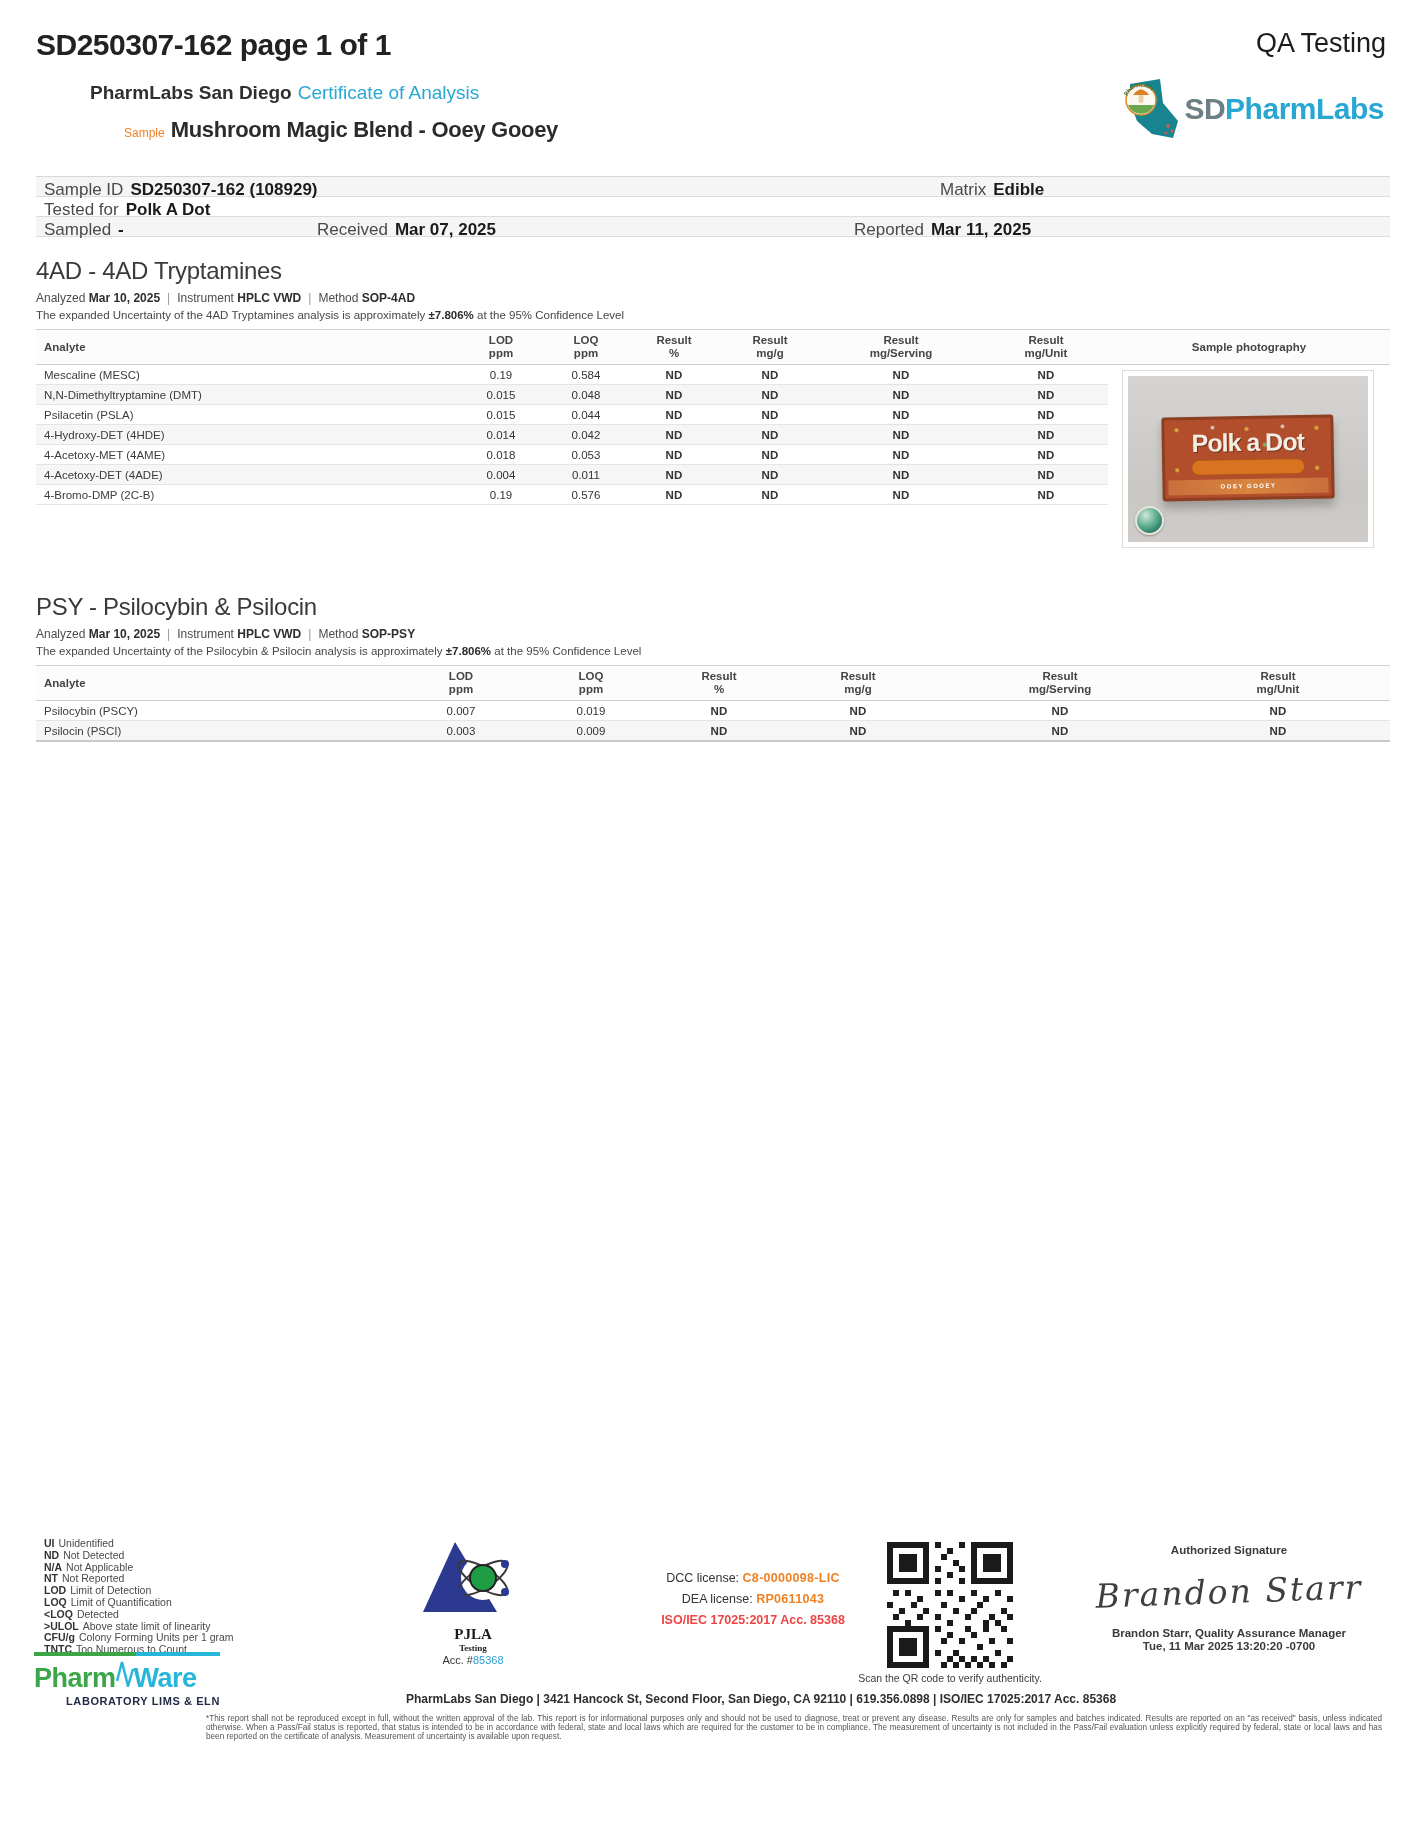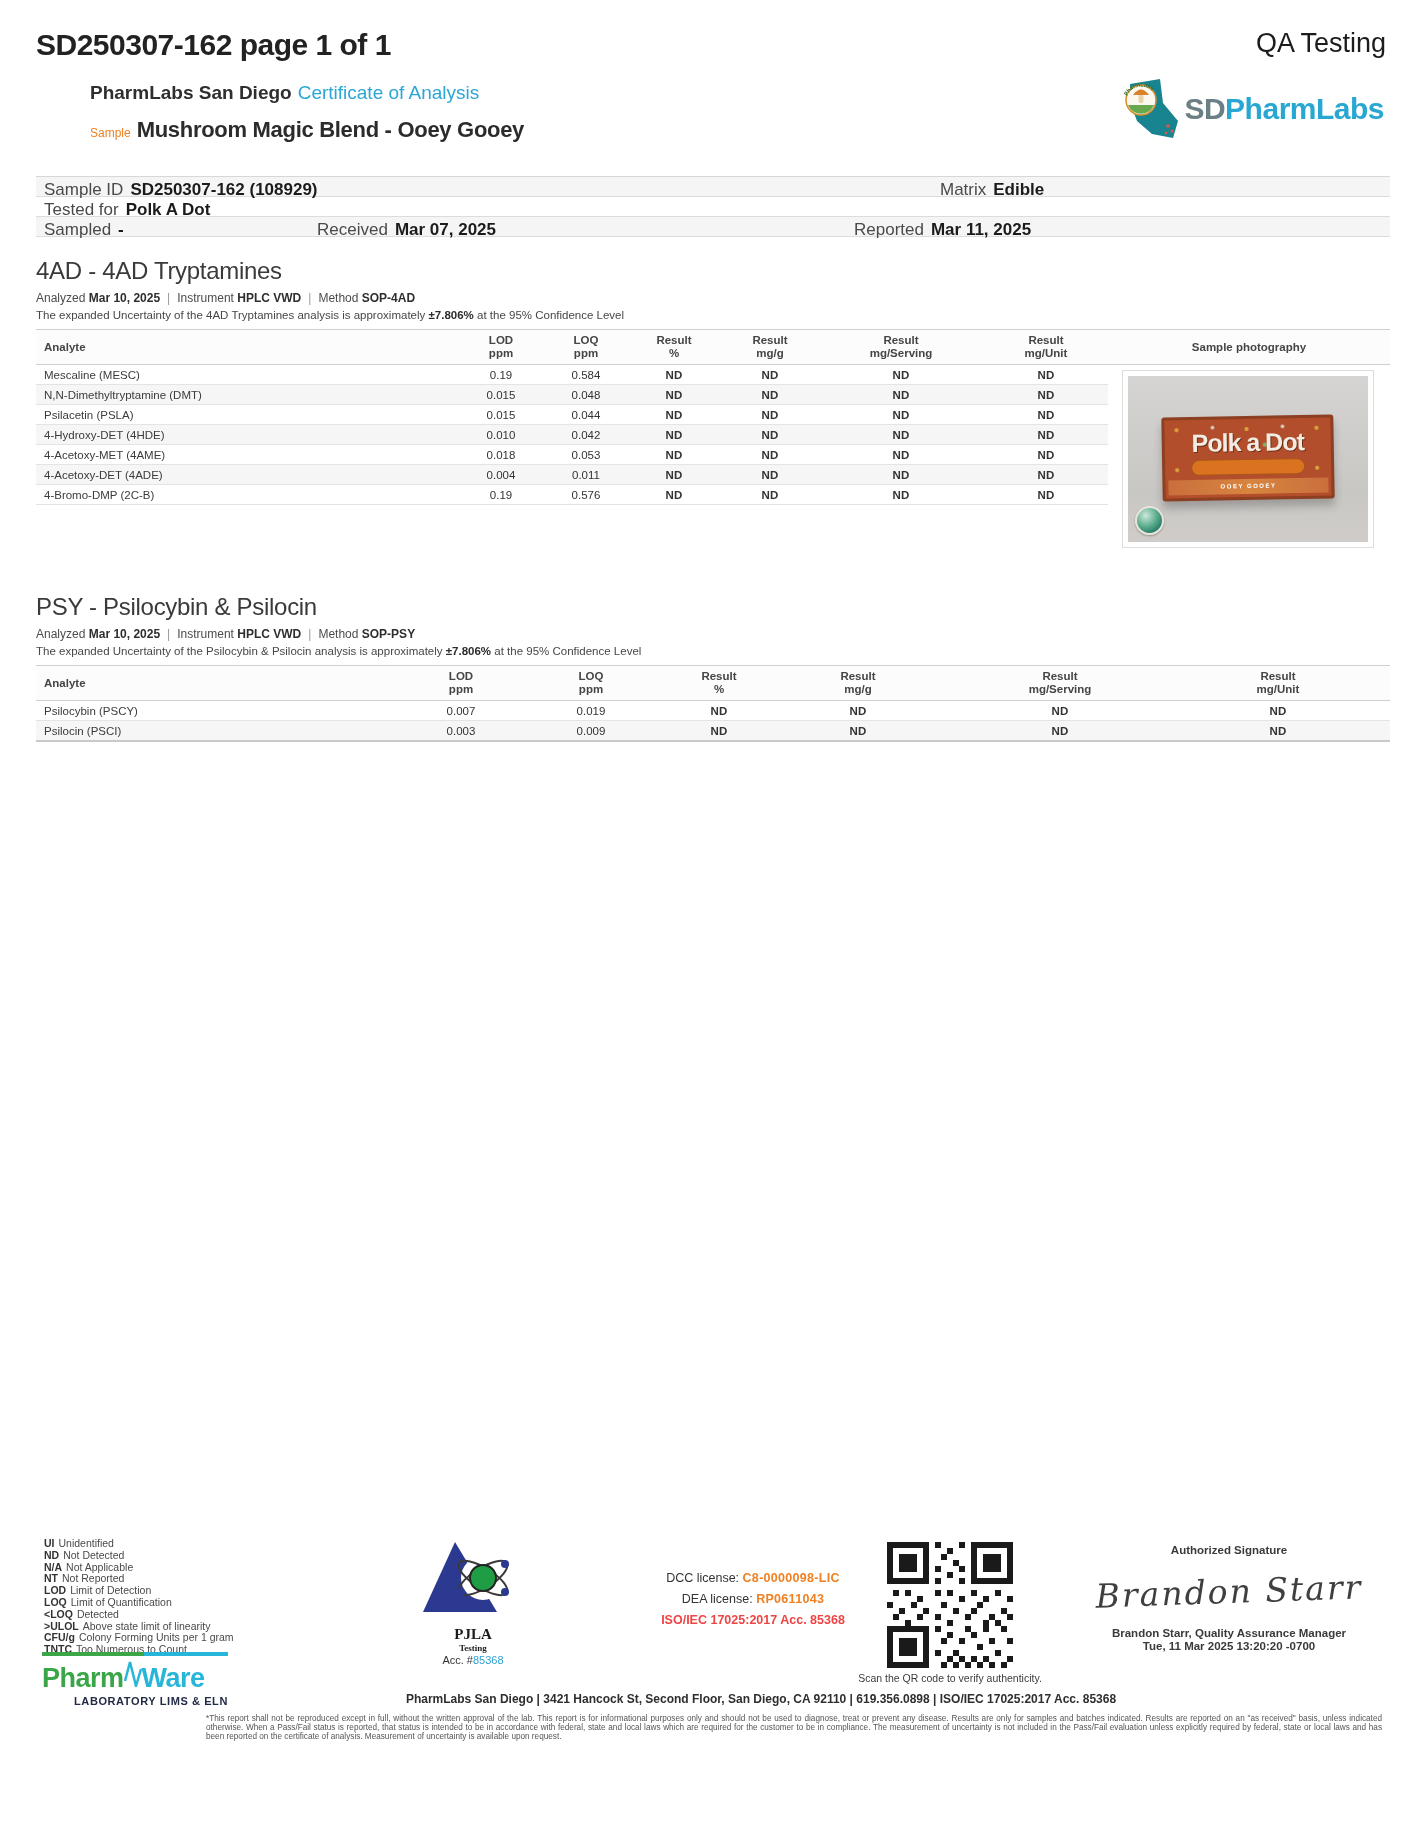--- a/index.html
+++ b/index.html
@@ -8,21 +8,21 @@
 
   
   .topbar{display:flex;justify-content:space-between;align-items:flex-start;}
   .doc-ref{font-size:30px;font-weight:700;color:#222;letter-spacing:-.5px;}
   .corner-label{font-size:27px;font-weight:500;color:#1c1c1c;padding-right:4px;}
 
   
   .header-row{position:relative;margin-top:20px;margin-left:54px;min-height:78px;}
   .lab-line{font-size:19px;font-weight:700;color:#2f2f2f;}
   .coa{color:#2ba7d6;font-weight:500;margin-left:6px;}
-  .sample-line{margin-top:13px;}
+  .sample-line{margin-top:13px;margin-left:34px;}
   .sample-tag{color:#f08122;font-size:12px;font-weight:500;margin-right:6px;}
   .sample-name{font-size:22px;font-weight:700;color:#2b2b2b;letter-spacing:-.3px;}
   .brand{position:absolute;right:6px;top:-6px;display:flex;align-items:center;}
   .wordmark{font-size:30px;font-weight:700;letter-spacing:-.5px;margin-left:4px;}
   .wordmark .sd{color:#6b7f86;}
   .wordmark .pl{color:#29a7d3;}
 
   
   .info-table{margin-top:16px;border-top:1px solid #d7d7d7;font-size:17px;}
   .info-row{position:relative;height:19px;border-bottom:1px solid #dcdcdc;}
@@ -77,21 +77,21 @@
   .qr-caption{position:absolute;left:793px;top:134px;width:242px;text-align:center;font-size:10.5px;color:#3c3c3c;}
   .sig{position:absolute;left:1007px;top:6px;width:372px;text-align:center;}
   .sig-heading{font-size:11.5px;font-weight:700;color:#3a3a3a;}
   .sig-script{font-family:"DejaVu Serif",serif;font-style:italic;font-size:33px;color:#3f3f3f;margin-top:16px;transform:rotate(-2deg);letter-spacing:2px;}
   .sig-name{font-size:11.5px;font-weight:700;color:#3a3a3a;margin-top:16px;}
   .sig-date{font-size:11.5px;font-weight:700;color:#3a3a3a;margin-top:1px;}
 
   .address-line{position:absolute;left:36px;top:1692px;width:1354px;text-align:center;padding-left:96px;box-sizing:border-box;font-size:12px;font-weight:700;color:#2e2e2e;}
   .disclaimer{position:absolute;left:206px;top:1714px;width:1176px;font-size:8.2px;line-height:9px;color:#555;text-align:justify;}
 
-  .pharmware{position:absolute;left:34px;top:1652px;width:200px;margin-left:8px;}
+  .pharmware{position:absolute;left:34px;top:1652px;width:200px;}
   .pw-rule{height:4px;width:186px;background:linear-gradient(90deg,#3aa648 0 55%,#27b6d9 55% 100%);margin-bottom:3px;}
   .pw-word{display:flex;align-items:baseline;}
   .pw-p1{font-size:27px;font-weight:700;color:#3aa648;letter-spacing:-.5px;}
   .pw-p2{font-size:27px;font-weight:700;color:#27b6d9;letter-spacing:-.5px;}
   .pw-tagline{font-size:11px;font-weight:700;color:#222b45;letter-spacing:.6px;text-align:right;width:186px;margin-top:1px;}
 </style>
 </head>
 <body>
 
 <div class="page">
@@ -245,21 +245,21 @@
           <td class="c-analyte">Psilacetin (PSLA)</td>
           <td>0.015</td>
           <td>0.044</td>
           <td class="nd">ND</td>
           <td class="nd">ND</td>
           <td class="nd">ND</td>
           <td class="nd">ND</td>
         </tr>
         <tr>
           <td class="c-analyte">4-Hydroxy-DET (4HDE)</td>
-          <td>0.010</td>
+          <td>0.014</td>
           <td>0.042</td>
           <td class="nd">ND</td>
           <td class="nd">ND</td>
           <td class="nd">ND</td>
           <td class="nd">ND</td>
         </tr>
         <tr>
           <td class="c-analyte">4-Acetoxy-MET (4AME)</td>
           <td>0.018</td>
           <td>0.053</td>

